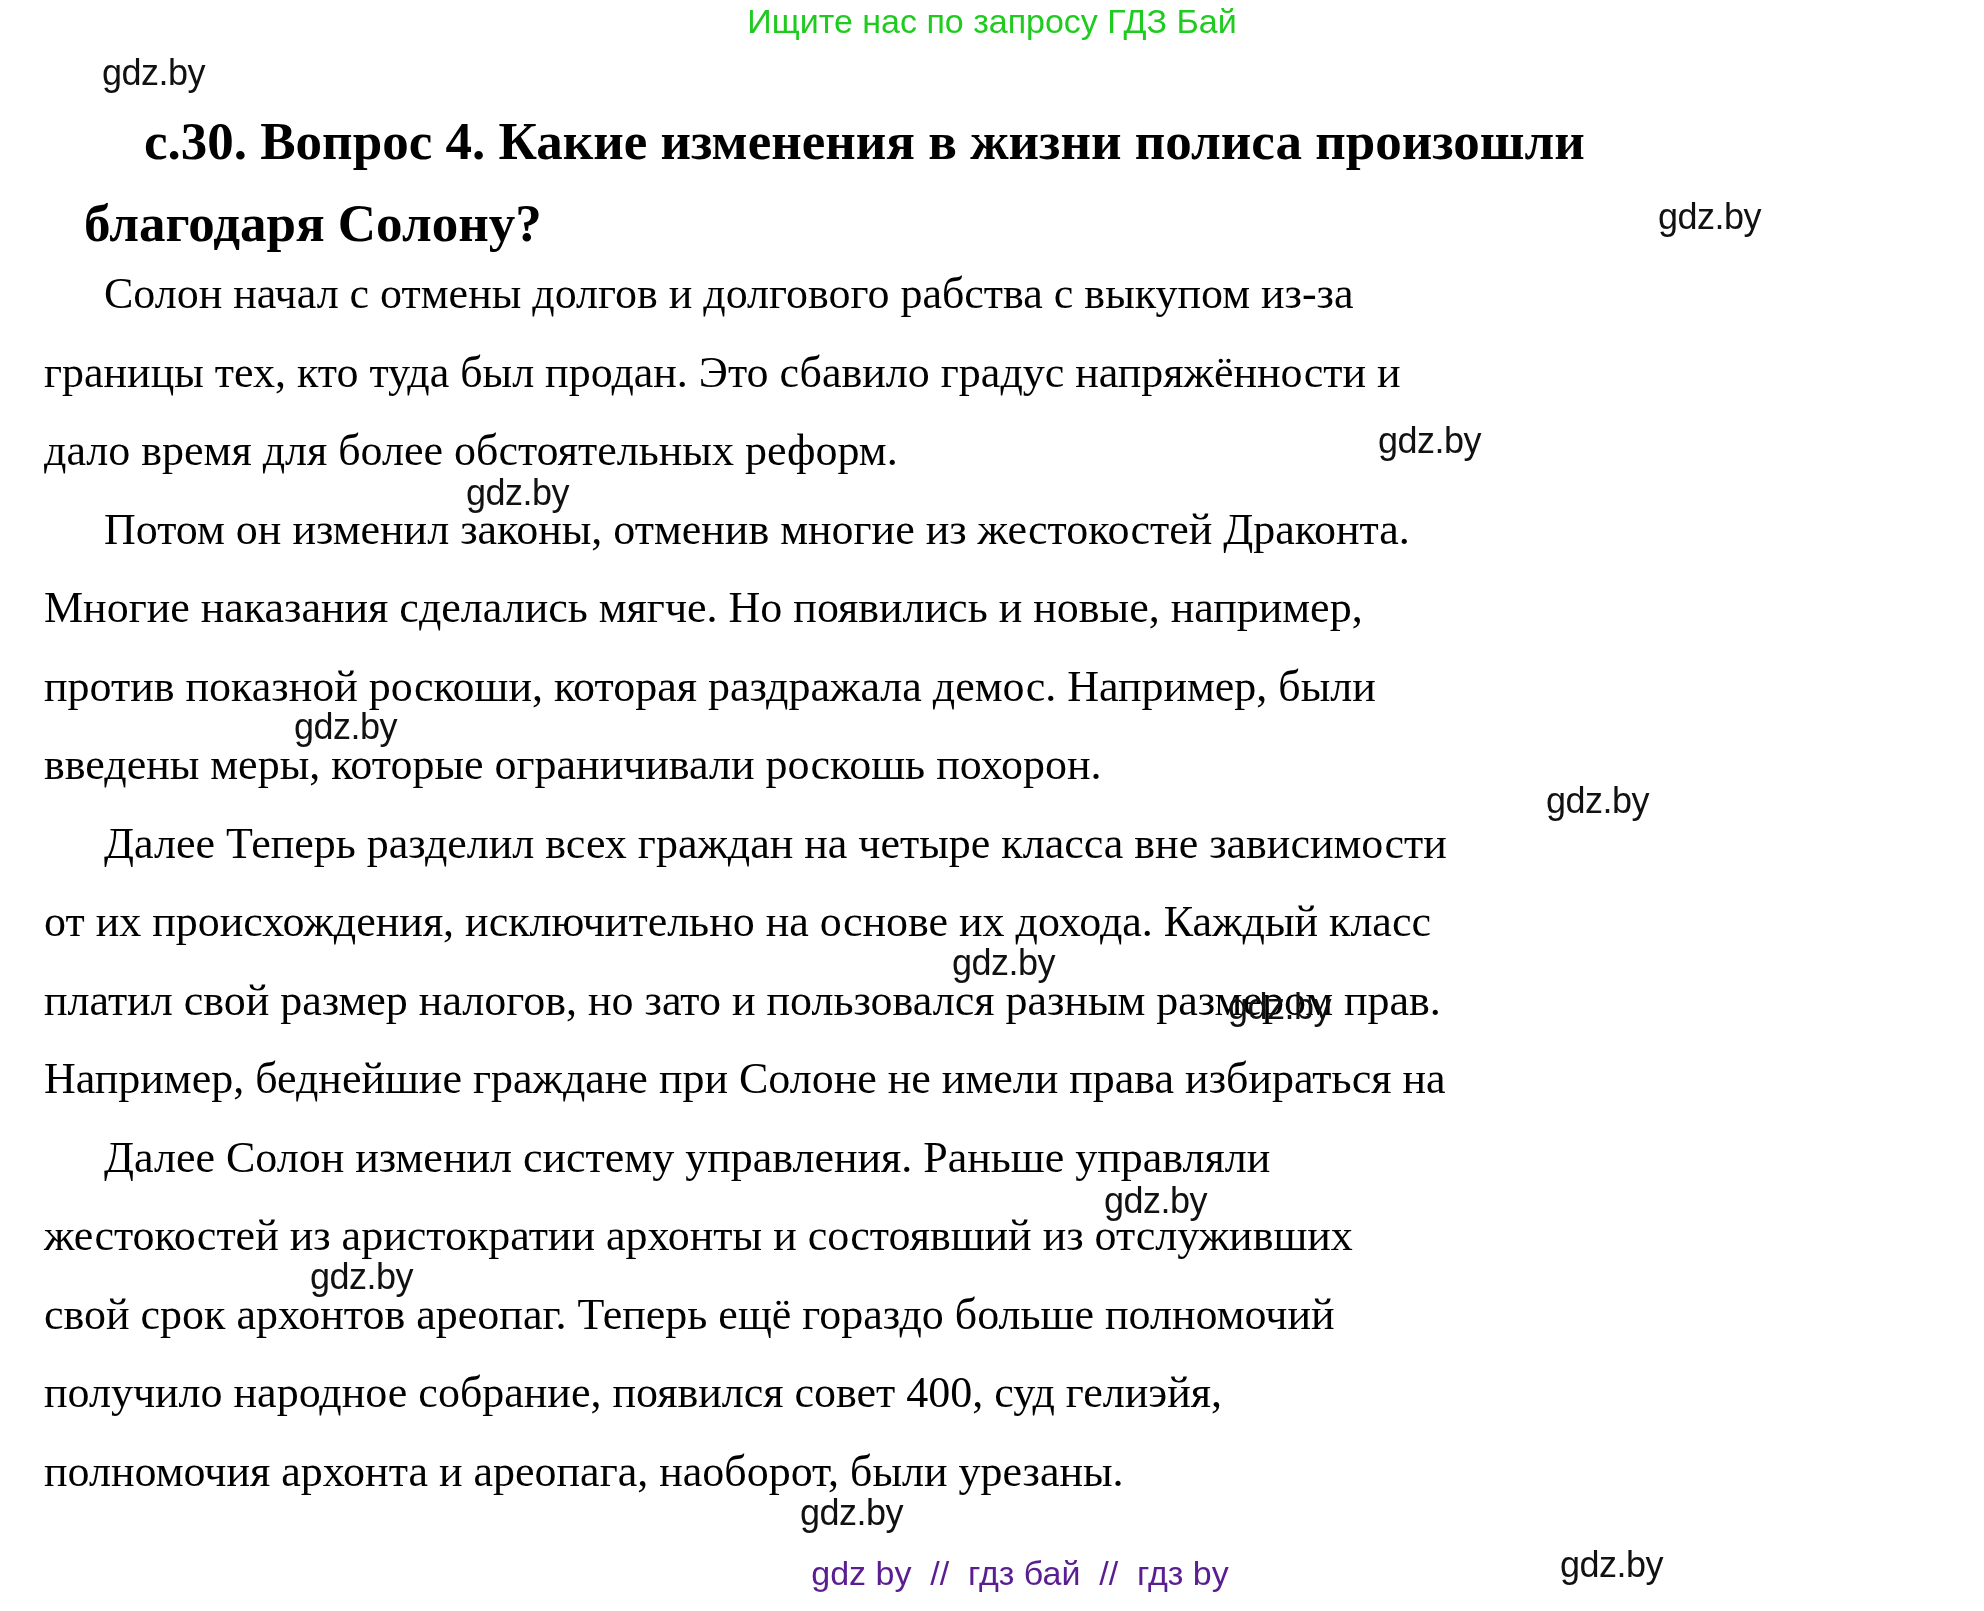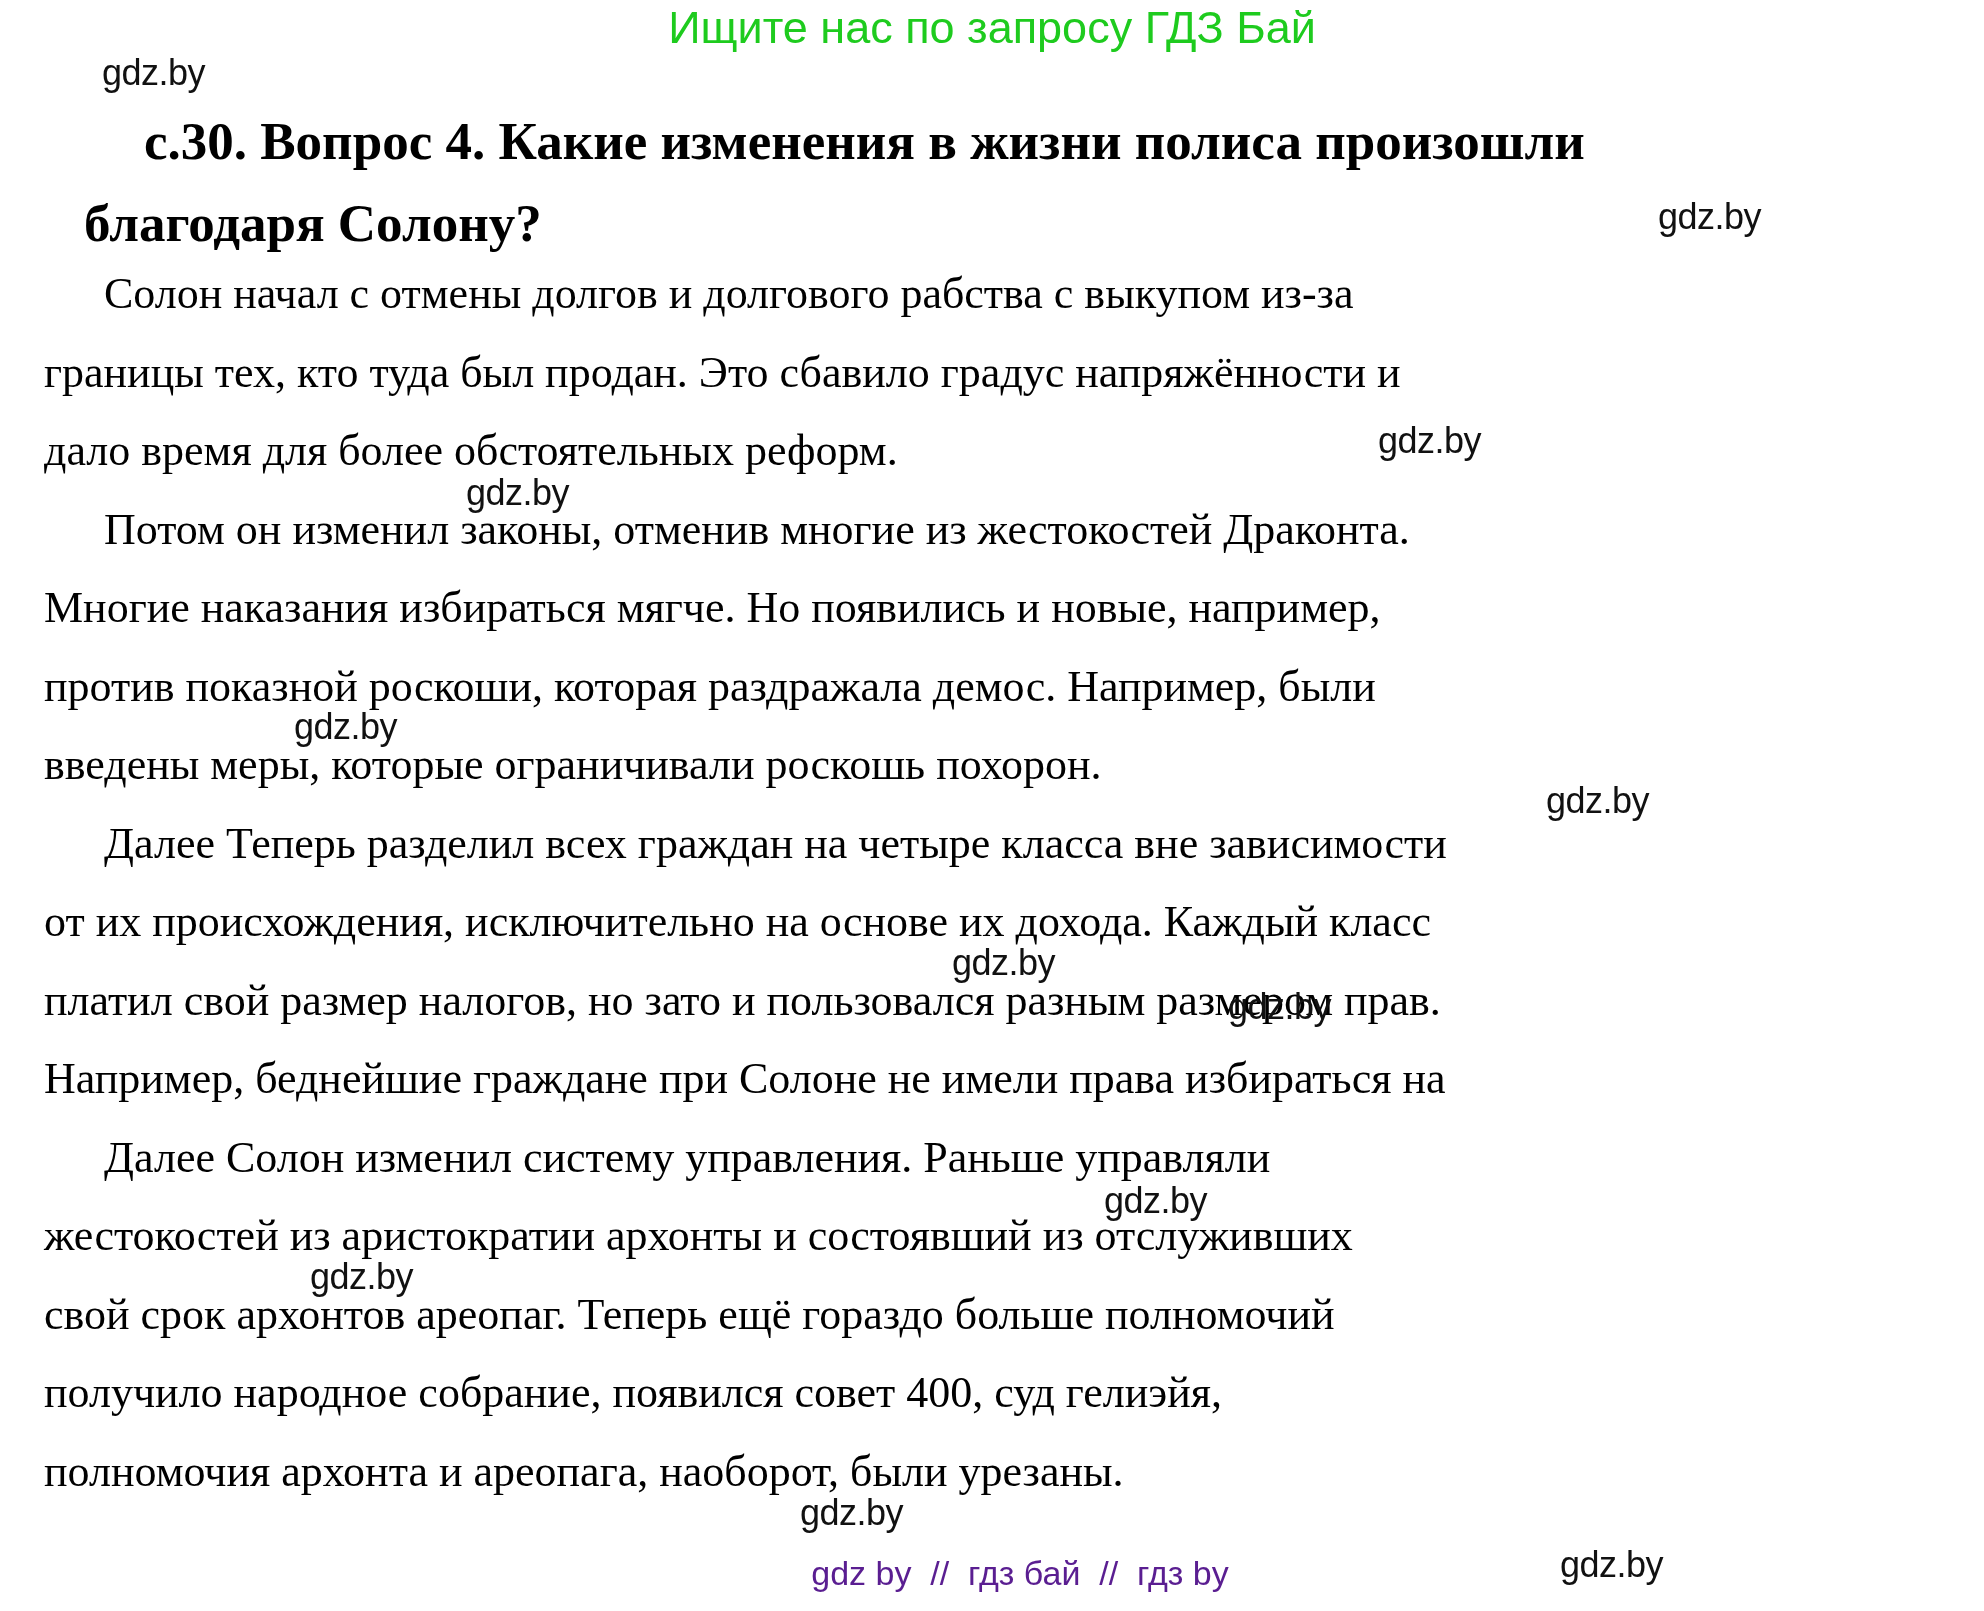--- a/index.html
+++ b/index.html
@@ -1,19 +1,19 @@
 <!DOCTYPE html>
 <html><head>
 <meta charset="utf-8">
 <style>
   html, body { margin: 0; padding: 0; background: #ffffff; }
   body { width: 1984px; height: 1611px; position: relative; overflow: hidden; }
   .banner {
     position: absolute; top: 2px; left: 0; width: 1984px; text-align: center;
-    font-family: "Liberation Sans", sans-serif; font-size: 45px; color: #1ecb1e;
+    font-family: "Liberation Sans", sans-serif; font-size: 34px; color: #1ecb1e;
   }
   .wm {
     position: absolute; font-family: "Liberation Sans", sans-serif;
     font-size: 36px; color: #111; letter-spacing: -0.5px;
   }
   .title {
     position: absolute; left: 44px; top: 100px; width: 1900px;
     font-family: "Liberation Serif", serif; font-weight: bold; font-size: 53px;
     line-height: 82px; color: #000; margin-left: 40px;
   }
@@ -40,21 +40,21 @@
 <div class="title">
   <span class="l1">с.30. Вопрос 4. Какие изменения в жизни полиса произошли</span>
   <span class="l2">благодаря Солону?</span>
 </div>
 
 <div class="body-text">
   <span class="line indent">Солон начал с отмены долгов и долгового рабства с выкупом из-за</span>
   <span class="line">границы тех, кто туда был продан. Это сбавило градус напряжённости и</span>
   <span class="line">дало время для более обстоятельных реформ.</span>
   <span class="line indent">Потом он изменил законы, отменив многие из жестокостей Драконта.</span>
-  <span class="line">Многие наказания избираться мягче. Но появились и новые, например,</span>
+  <span class="line">Многие наказания сделались мягче. Но появились и новые, например,</span>
   <span class="line">против показной роскоши, которая раздражала демос. Например, были</span>
   <span class="line">введены меры, которые ограничивали роскошь похорон.</span>
   <span class="line indent">Далее Теперь разделил всех граждан на четыре класса вне зависимости</span>
   <span class="line">от их происхождения, исключительно на основе их дохода. Каждый класс</span>
   <span class="line">платил свой размер налогов, но зато и пользовался разным размером прав.</span>
   <span class="line">Например, беднейшие граждане при Солоне не имели права избираться на</span>
   <span class="line indent">Далее Солон изменил систему управления. Раньше управляли</span>
   <span class="line">жестокостей из аристократии архонты и состоявший из отслуживших</span>
   <span class="line">свой срок архонтов ареопаг. Теперь ещё гораздо больше полномочий</span>
   <span class="line">получило народное собрание, появился совет 400, суд гелиэйя,</span>

